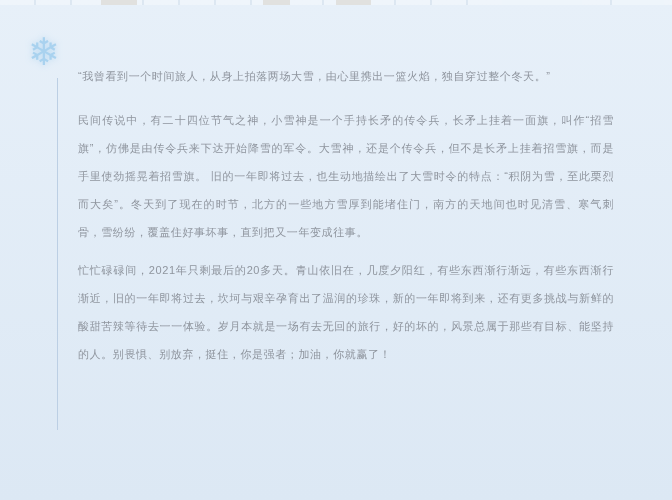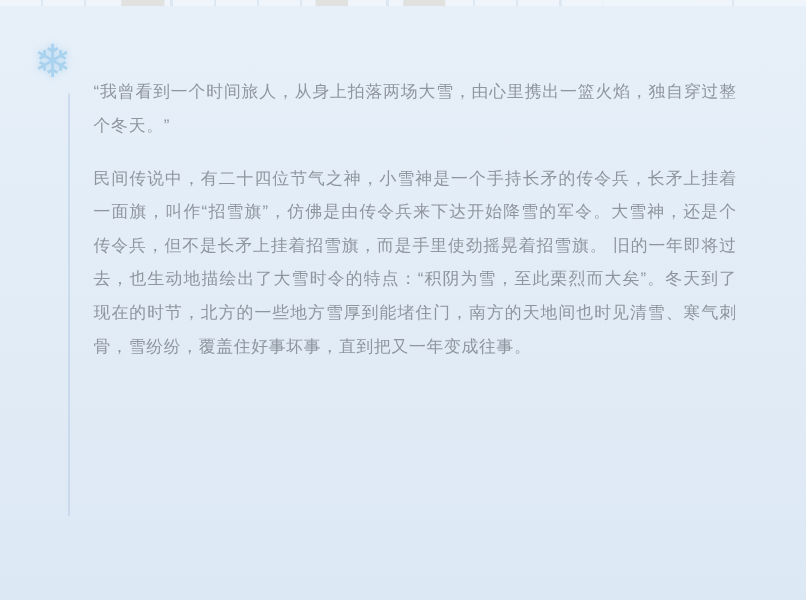--- a/index.html
+++ b/index.html
@@ -35,21 +35,21 @@
   }
   .vline{
     position:absolute;left:57px;top:78px;
     width:1px;height:352px;
     background:var(--divider);
   }
   .article{
     position:absolute;left:78px;top:62px;width:536px;
   }
   .article p{
-    font-size:14px;line-height:28px;letter-spacing:0.6px;
+    font-size:11px;line-height:28px;letter-spacing:0.6px;
     color:var(--text);
     text-align:justify;
   }
   .article p.p1{margin-bottom:16px;}
   .article p.p2{margin-bottom:10px;}
 </style>
 </head>
 <body>
 
 <div class="page">
@@ -62,15 +62,16 @@
     <div class="tab-sliver light" style="left:614px;width:50px;"></div>
   </div>
 
   <span class="snowflake">❄</span>
 
   <div class="vline"></div>
 
   <div class="article">
     <p class="p1">“我曾看到一个时间旅人，从身上拍落两场大雪，由心里携出一篮火焰，独自穿过整个冬天。”</p>
     <p class="p2">民间传说中，有二十四位节气之神，小雪神是一个手持长矛的传令兵，长矛上挂着一面旗，叫作“招雪旗”，仿佛是由传令兵来下达开始降雪的军令。大雪神，还是个传令兵，但不是长矛上挂着招雪旗，而是手里使劲摇晃着招雪旗。 旧的一年即将过去，也生动地描绘出了大雪时令的特点：“积阴为雪，至此栗烈而大矣”。冬天到了现在的时节，北方的一些地方雪厚到能堵住门，南方的天地间也时见清雪、寒气刺骨，雪纷纷，覆盖住好事坏事，直到把又一年变成往事。</p>
+    <p class="p3">忙忙碌碌间，2021年只剩最后的20多天。青山依旧在，几度夕阳红，有些东西渐行渐远，有些东西渐行渐近，旧的一年即将过去，坎坷与艰辛孕育出了温润的珍珠，新的一年即将到来，还有更多挑战与新鲜的酸甜苦辣等待去一一体验。岁月本就是一场有去无回的旅行，好的坏的，风景总属于那些有目标、能坚持的人。别畏惧、别放弃，挺住，你是强者；加油，你就赢了！</p>
   </div>
 
 </div>
 
 </body></html>

